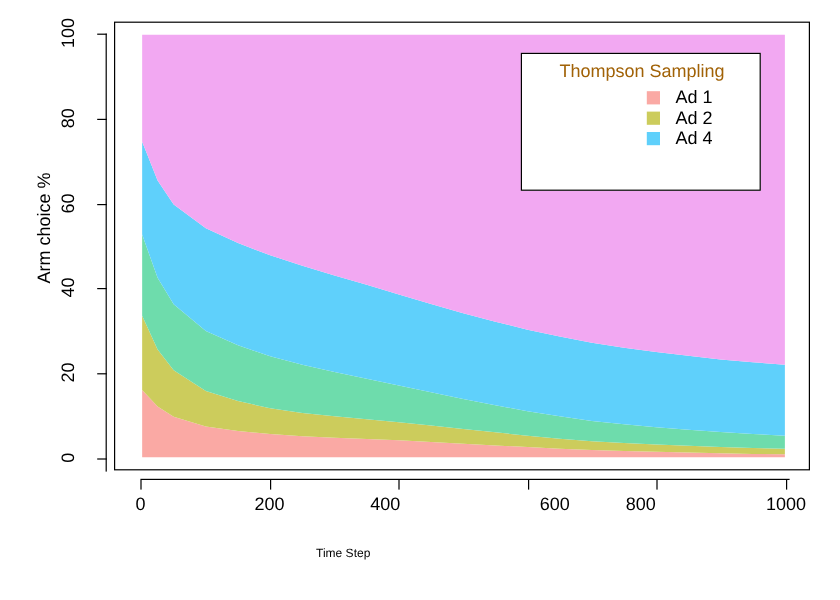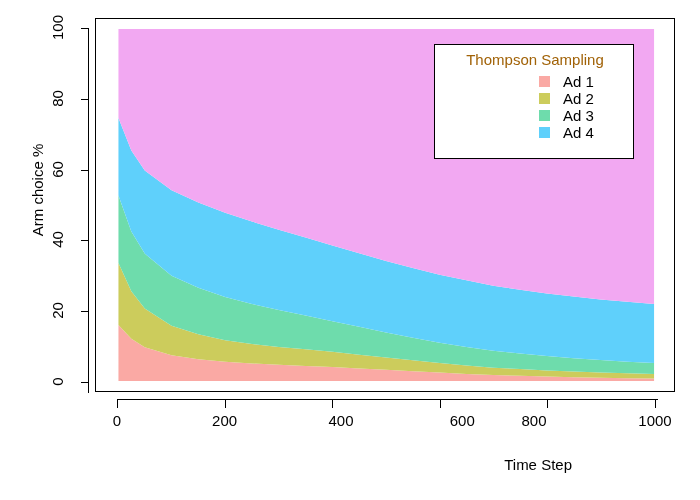--- a/index.html
+++ b/index.html
@@ -96,22 +96,22 @@
     line-height: 17px;
     text-align: center;
     color: #000000;
     white-space: nowrap;
   }
   #x-axis-title {
     position: absolute;
     left: 0;
     top: 456px;
     width: 572px;
-    text-align: right;
-    font-size: 15px;
+    text-align: center;
+    font-size: 10px;
     color: #000000;
   }
   #y-axis-title-wrap {
     position: absolute;
     left: -92px;
     top: 180px;
     width: 260px;
     height: 20px;
   }
   #y-axis-title {
@@ -223,21 +223,21 @@
     <div id="y-axis-title">Arm choice %</div>
   </div>
 
   <div class="axis-line" id="x-axis-line"></div>
   <div id="x-ticks">
       <div class="tick x-tick" style="left: 117px;"></div>
       <div class="x-tick-label" style="left: 82px;">0</div>
       <div class="tick x-tick" style="left: 224.6px;"></div>
       <div class="x-tick-label" style="left: 189.6px;">200</div>
       <div class="tick x-tick" style="left: 332.2px;"></div>
-      <div class="x-tick-label" style="left: 306px; text-align: center;">400</div>
+      <div class="x-tick-label" style="left: 286px; text-align: center;">400</div>
       <div class="tick x-tick" style="left: 439.8px;"></div>
       <div class="x-tick-label" style="left: 404.8px; text-align: right;">600</div>
       <div class="tick x-tick" style="left: 547.4px;"></div>
       <div class="x-tick-label" style="left: 499px;">800</div>
       <div class="tick x-tick" style="left: 655px;"></div>
       <div class="x-tick-label" style="left: 620px;">1000</div>
     </div>
   <div id="x-axis-title">Time Step</div>
 
   <div id="legend-box">
@@ -245,23 +245,19 @@
     <div id="legend-items">
         <div class="legend-item">
           <span class="legend-swatch" style="background: rgb(250, 169, 164);"></span>
           <span class="legend-label">Ad 1</span>
         </div>
         <div class="legend-item">
           <span class="legend-swatch" style="background: rgb(204, 204, 92);"></span>
           <span class="legend-label">Ad 2</span>
         </div>
         <div class="legend-item">
-          <span class="legend-swatch" style="background: rgb(110, 220, 172);"></span>
-          <span class="legend-label">Ad 3</span>
-        </div>
-        <div class="legend-item">
           <span class="legend-swatch" style="background: rgb(95, 208, 251);"></span>
           <span class="legend-label">Ad 4</span>
         </div>
       </div>
   </div>
 
 </div>
 
 </body></html>

